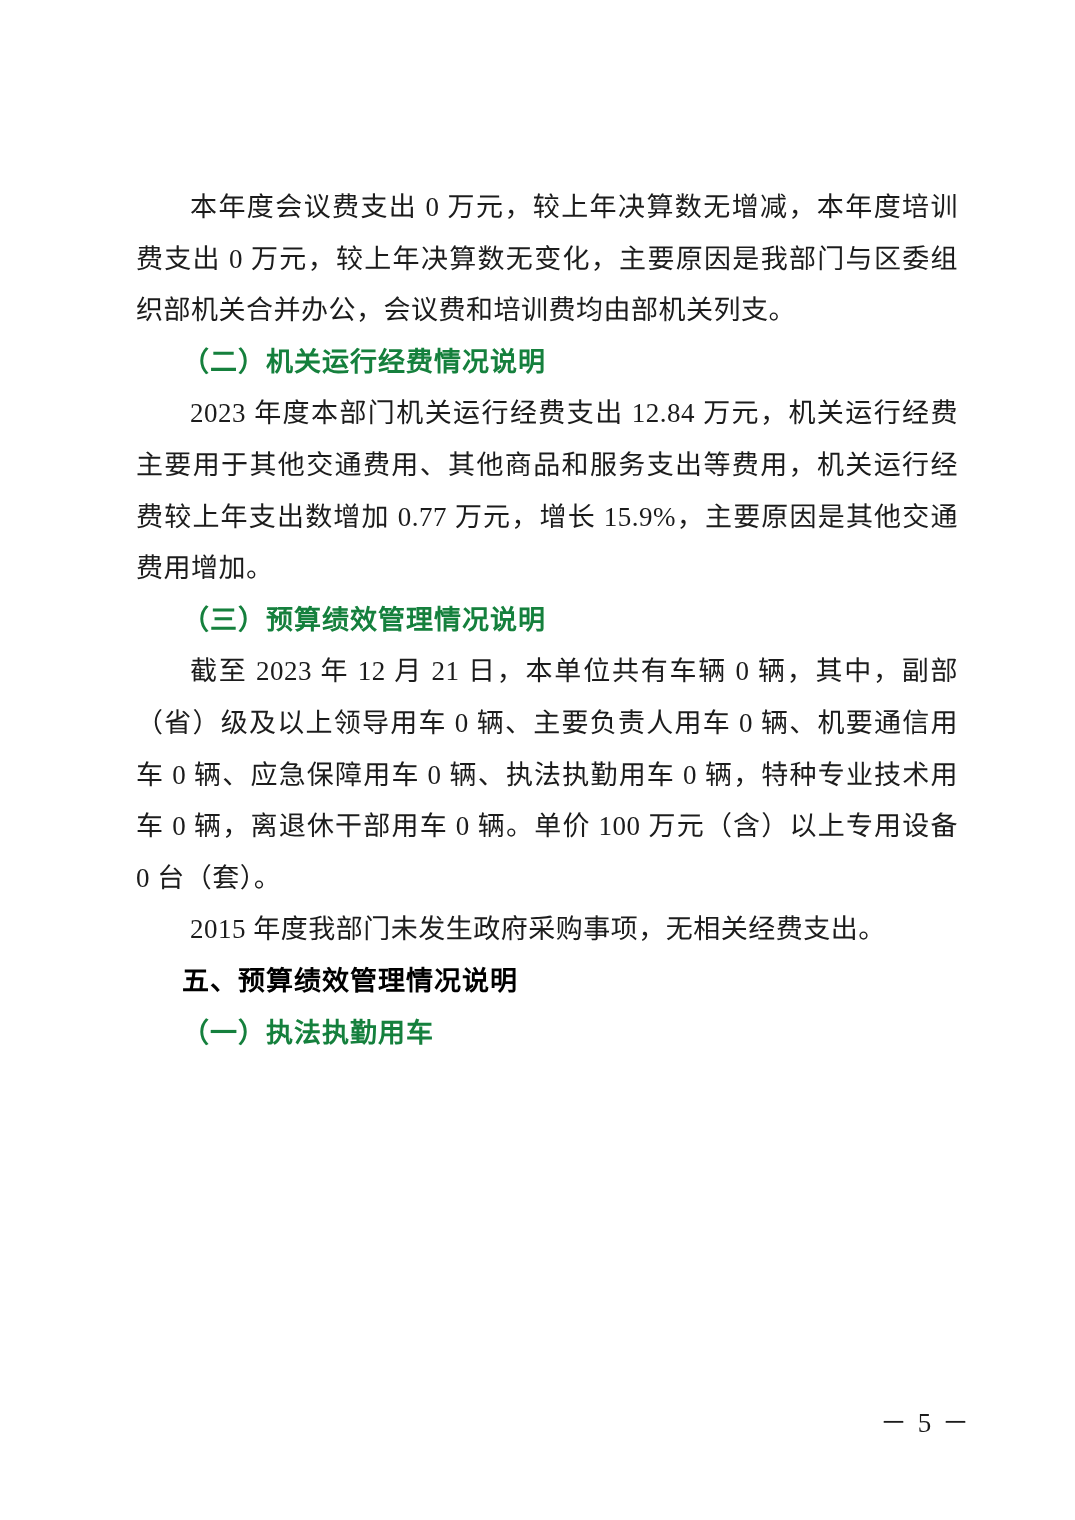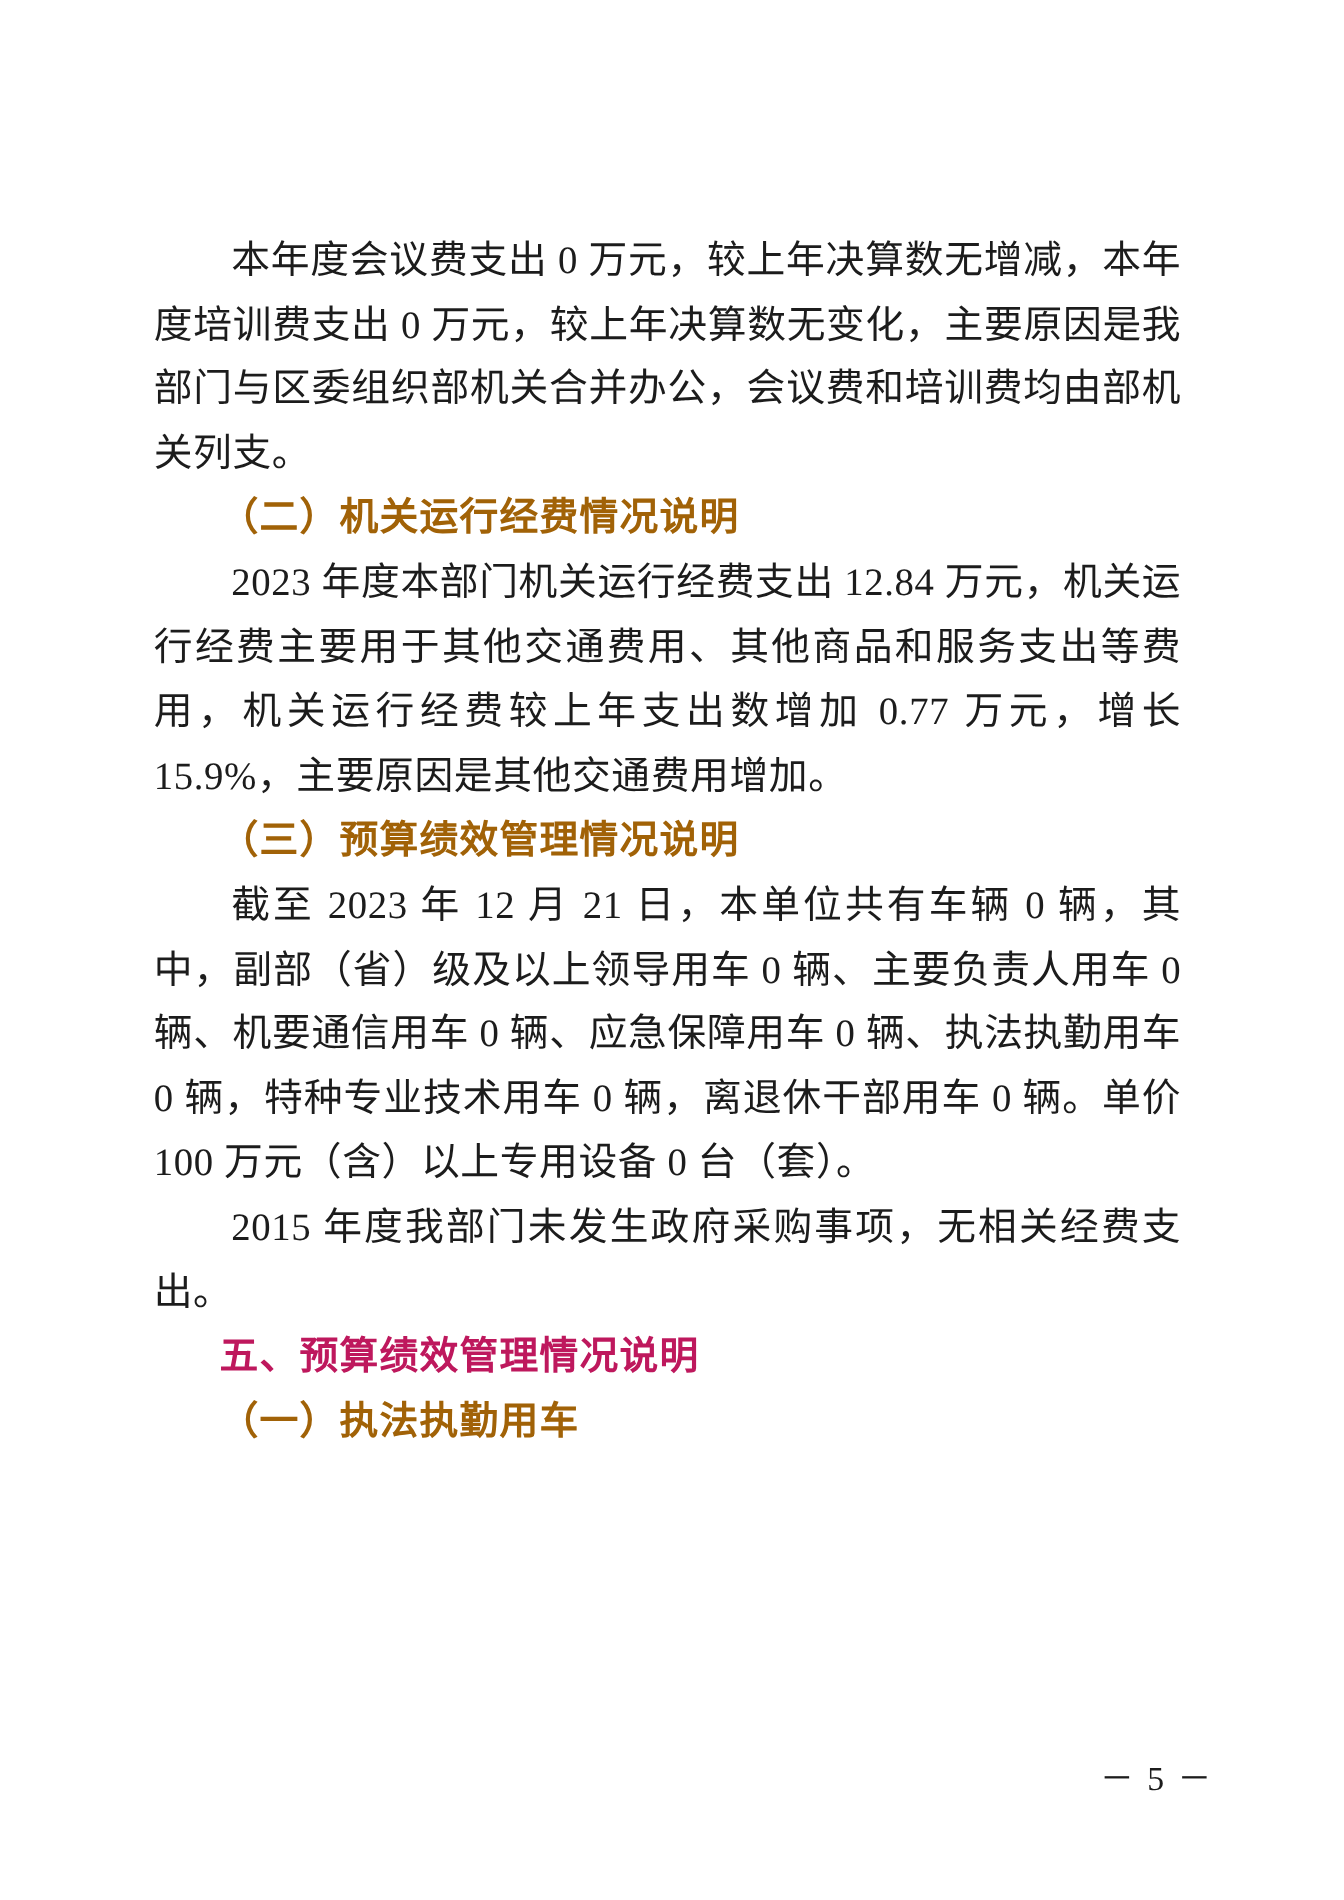--- a/index.html
+++ b/index.html
@@ -13,55 +13,55 @@
     position: relative;
     overflow: hidden;
   }
   .page {
     position: absolute;
     inset: 0;
     background: #ffffff;
   }
   .content {
     position: absolute;
-    left: 123px;
+    left: 136px;
     top: 182px;
     width: 822px;
     font-family: "Liberation Serif", "DejaVu Serif", serif;
-    font-size: 31px;
+    font-size: 27px;
     line-height: 51.6px;
     color: #1c1c1c;
     text-align: justify;
     text-justify: inter-ideograph;
   }
   .content p, .content h2, .content h3 {
     margin: 0;
     padding: 0;
     font-size: inherit;
     line-height: inherit;
   }
   .body-para {
     text-indent: 2em;
     font-weight: 400;
     letter-spacing: 0.5px;
   }
   
   .kai-heading {
     text-indent: 1.7em;
     font-weight: 700;
-    color: #a16207;
+    color: #15803d;
     letter-spacing: 1px;
     text-align: left;
   }
   
   .hei-heading {
     text-indent: 1.7em;
     font-family: "Liberation Sans", "DejaVu Sans", sans-serif;
     font-weight: 700;
-    color: #be185d;
+    color: #000000;
     letter-spacing: 1px;
     text-align: left;
   }
   .page-number {
     position: absolute;
     top: 1406px;
     left: 880px;
     width: 90px;
     font-family: "Liberation Serif", "DejaVu Serif", serif;
     font-size: 27px;

